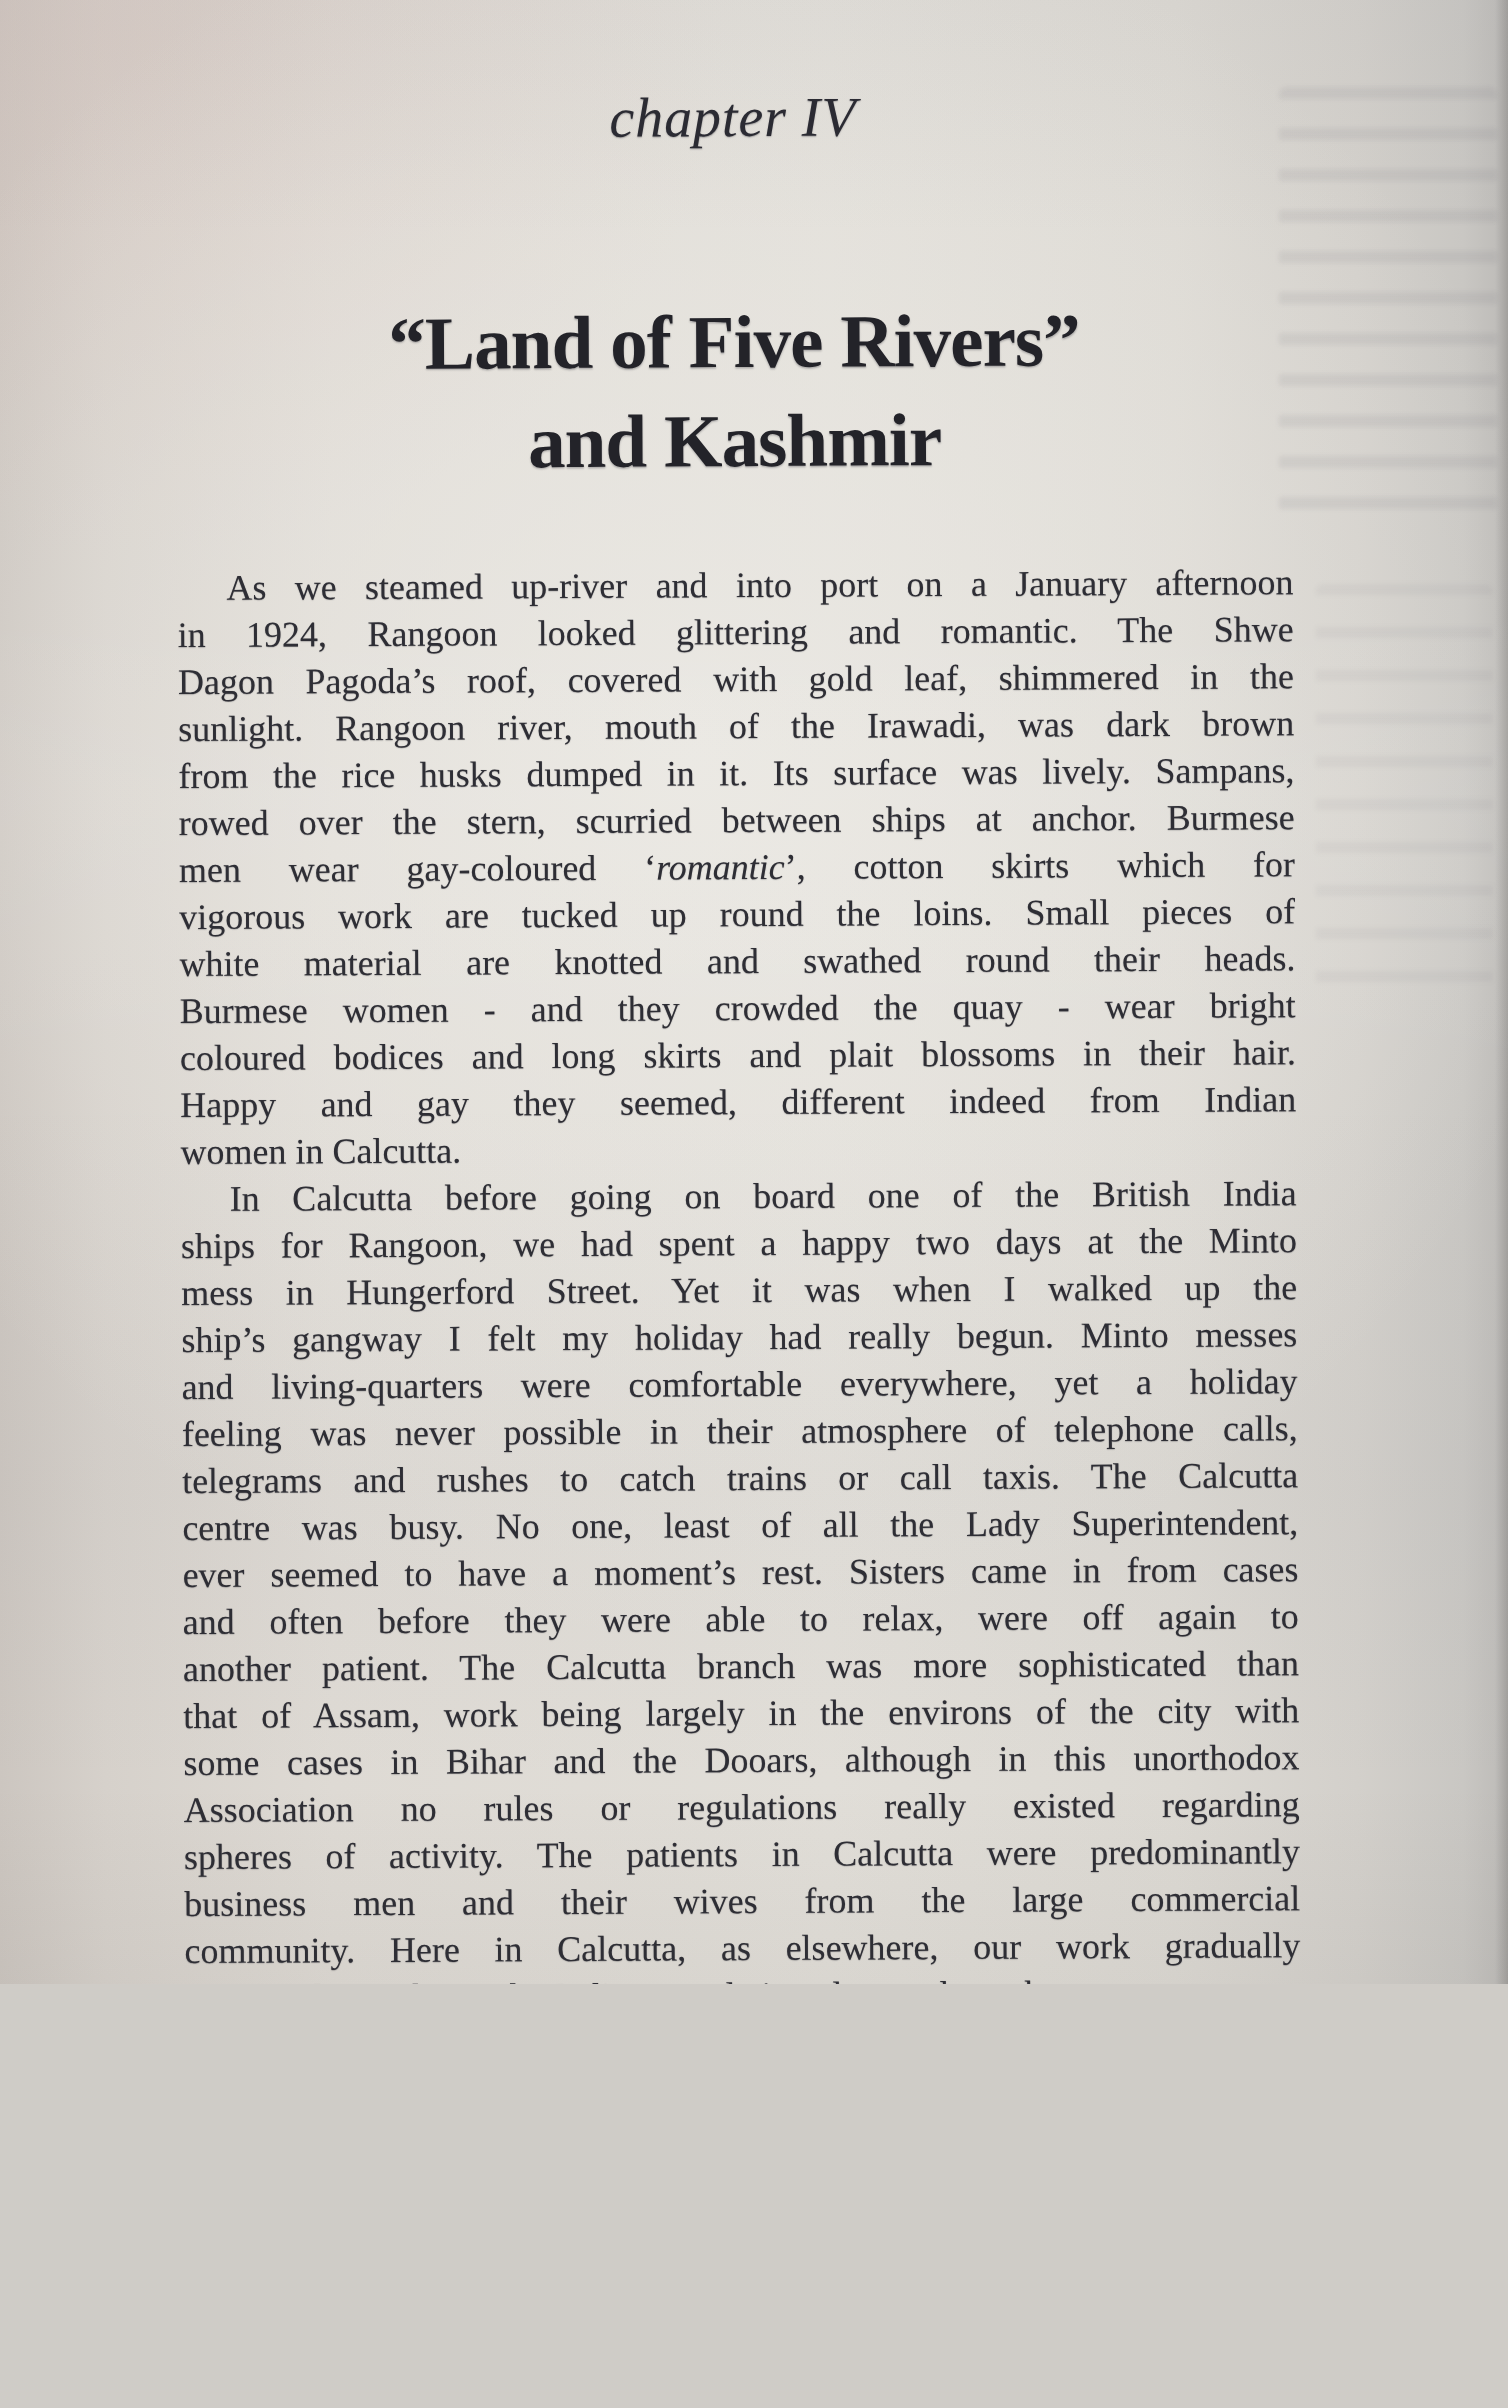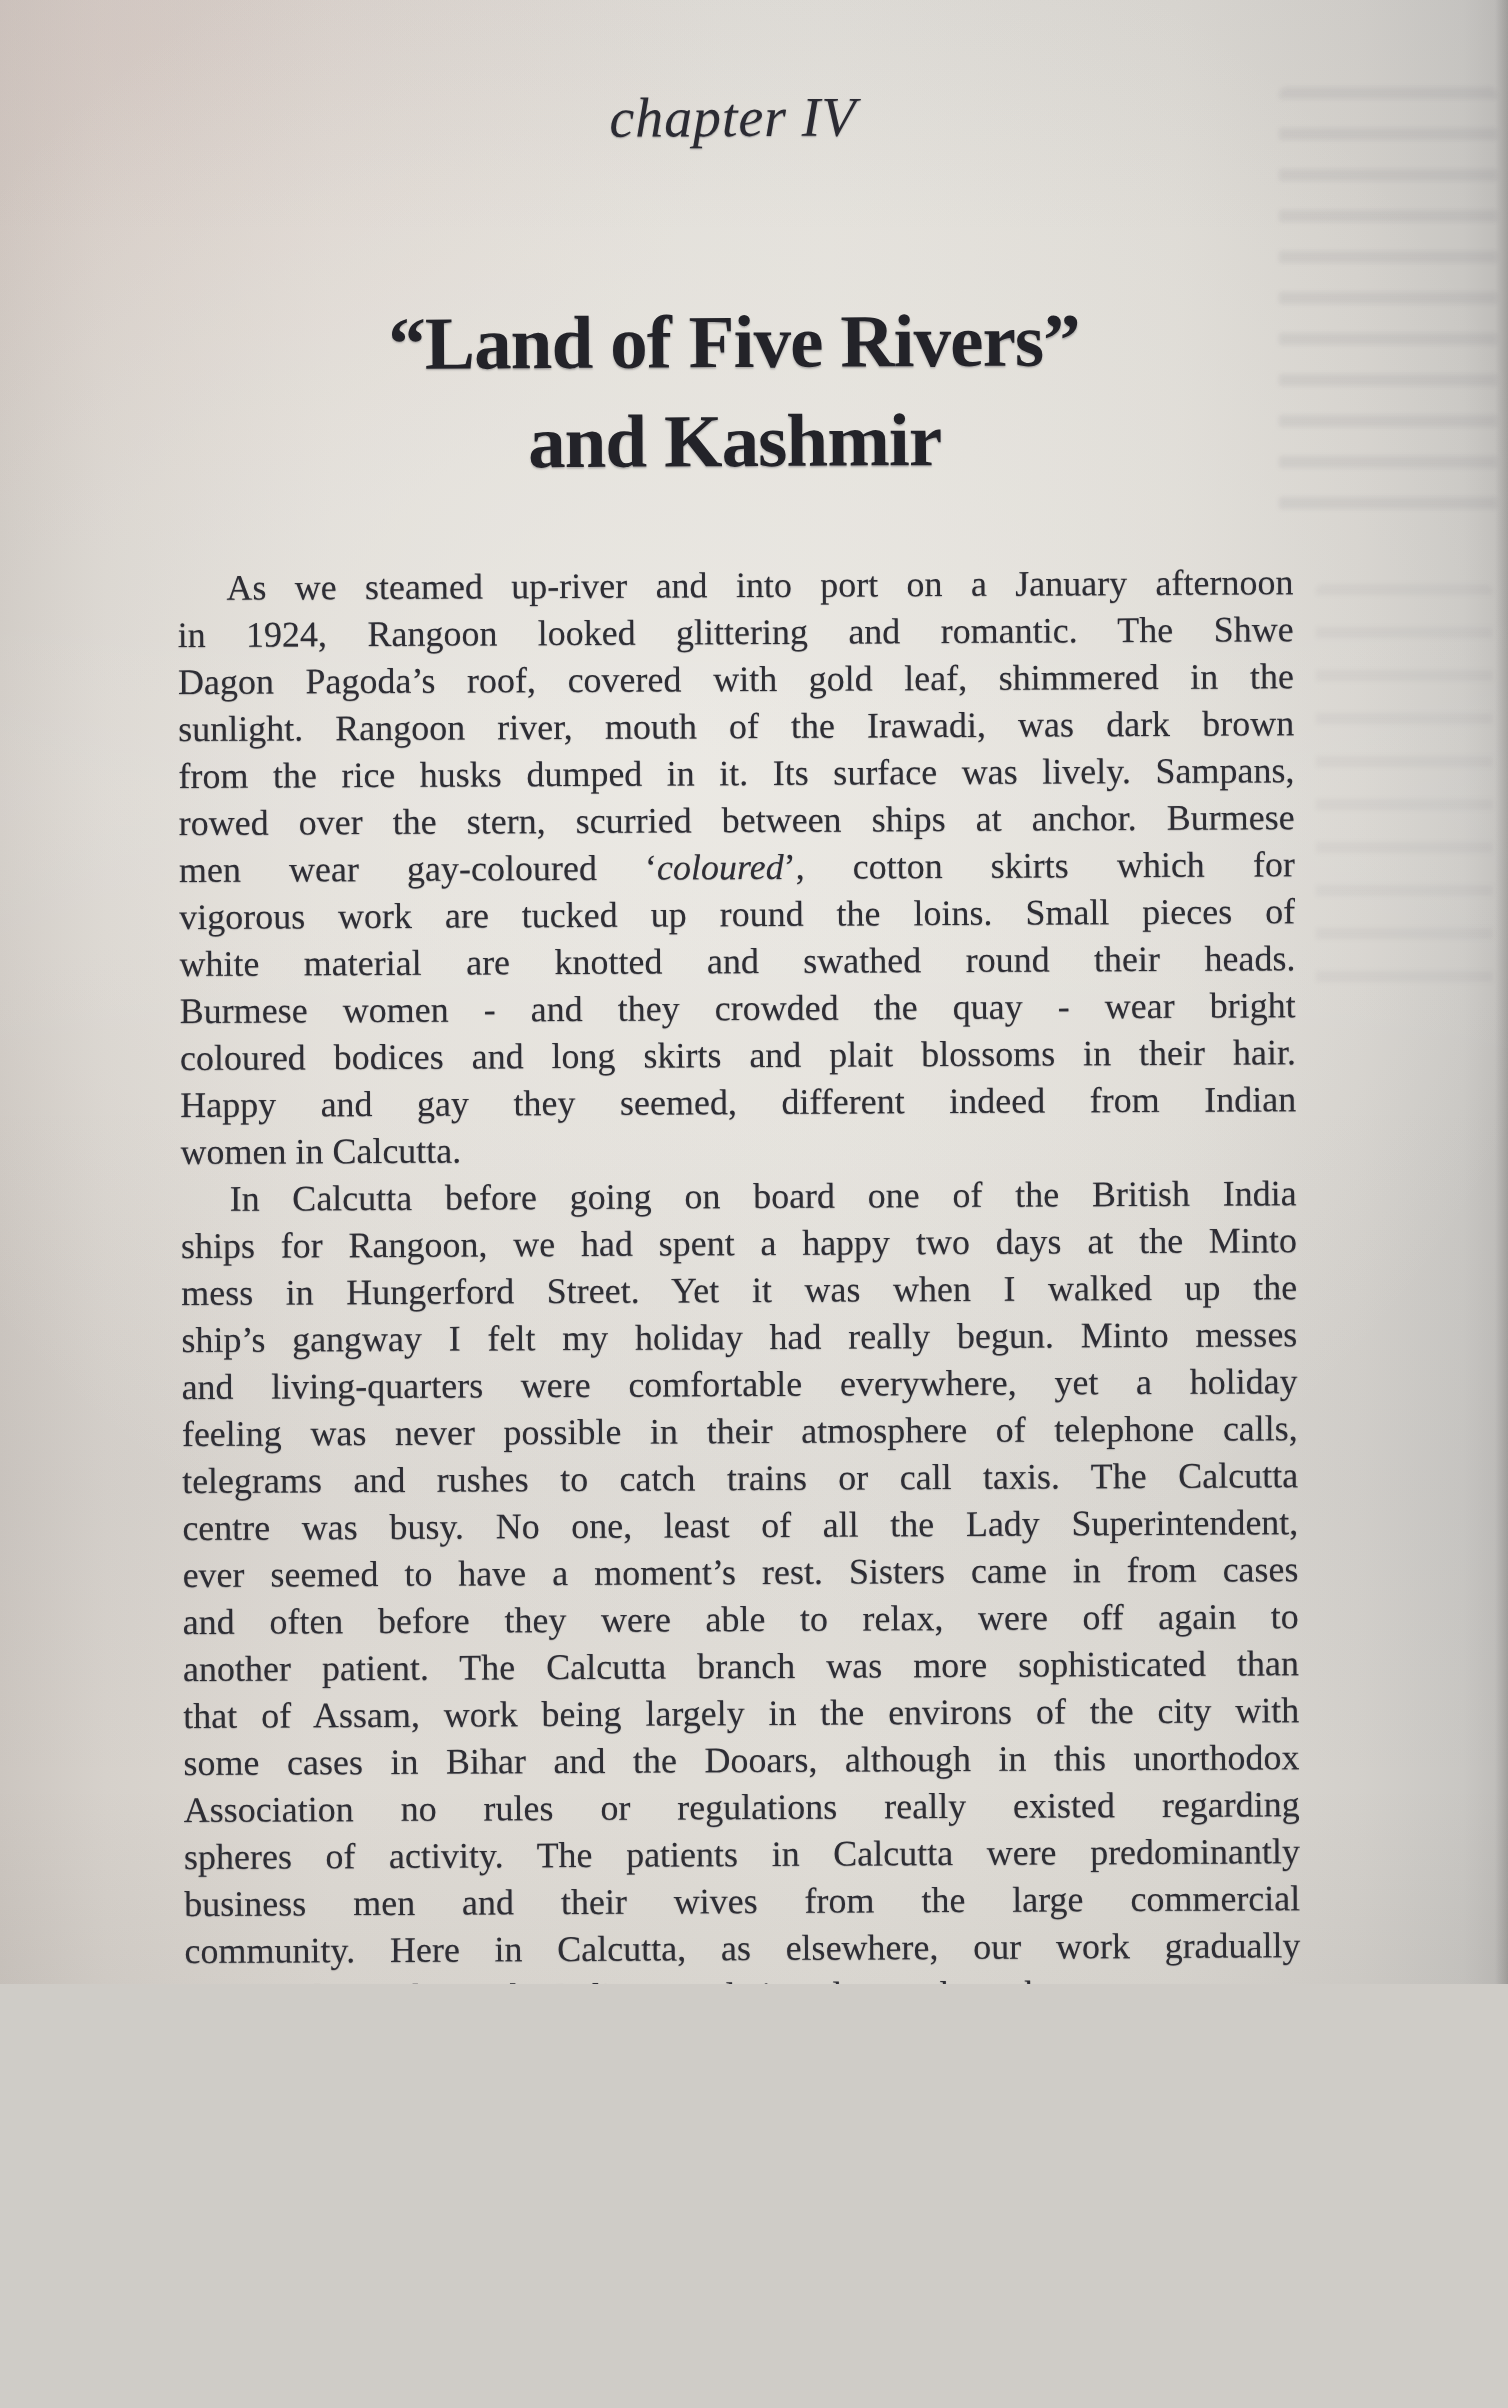--- a/index.html
+++ b/index.html
@@ -125,21 +125,21 @@
     </div>
 
     <div class="body-block">
       <div class="para">
           <div class="line">As we steamed up-river and into port on a January afternoon</div>
           <div class="line">in 1924, Rangoon looked glittering and romantic. The Shwe</div>
           <div class="line">Dagon Pagoda’s roof, covered with gold leaf, shimmered in the</div>
           <div class="line">sunlight. Rangoon river, mouth of the Irawadi, was dark brown</div>
           <div class="line">from the rice husks dumped in it. Its surface was lively. Sampans,</div>
           <div class="line">rowed over the stern, scurried between ships at anchor. Burmese</div>
-          <div class="line">men wear gay-coloured ‘<i>coloured</i>’, cotton skirts which for</div>
+          <div class="line">men wear gay-coloured ‘<i>romantic</i>’, cotton skirts which for</div>
           <div class="line">vigorous work are tucked up round the loins. Small pieces of</div>
           <div class="line">white material are knotted and swathed round their heads.</div>
           <div class="line">Burmese women - and they crowded the quay - wear bright</div>
           <div class="line">coloured bodices and long skirts and plait blossoms in their hair.</div>
           <div class="line">Happy and gay they seemed, different indeed from Indian</div>
           <div class="line">women in Calcutta.</div>
         </div>
       <div class="para">
           <div class="line">In Calcutta before going on board one of the British India</div>
           <div class="line">ships for Rangoon, we had spent a happy two days at the Minto</div>

